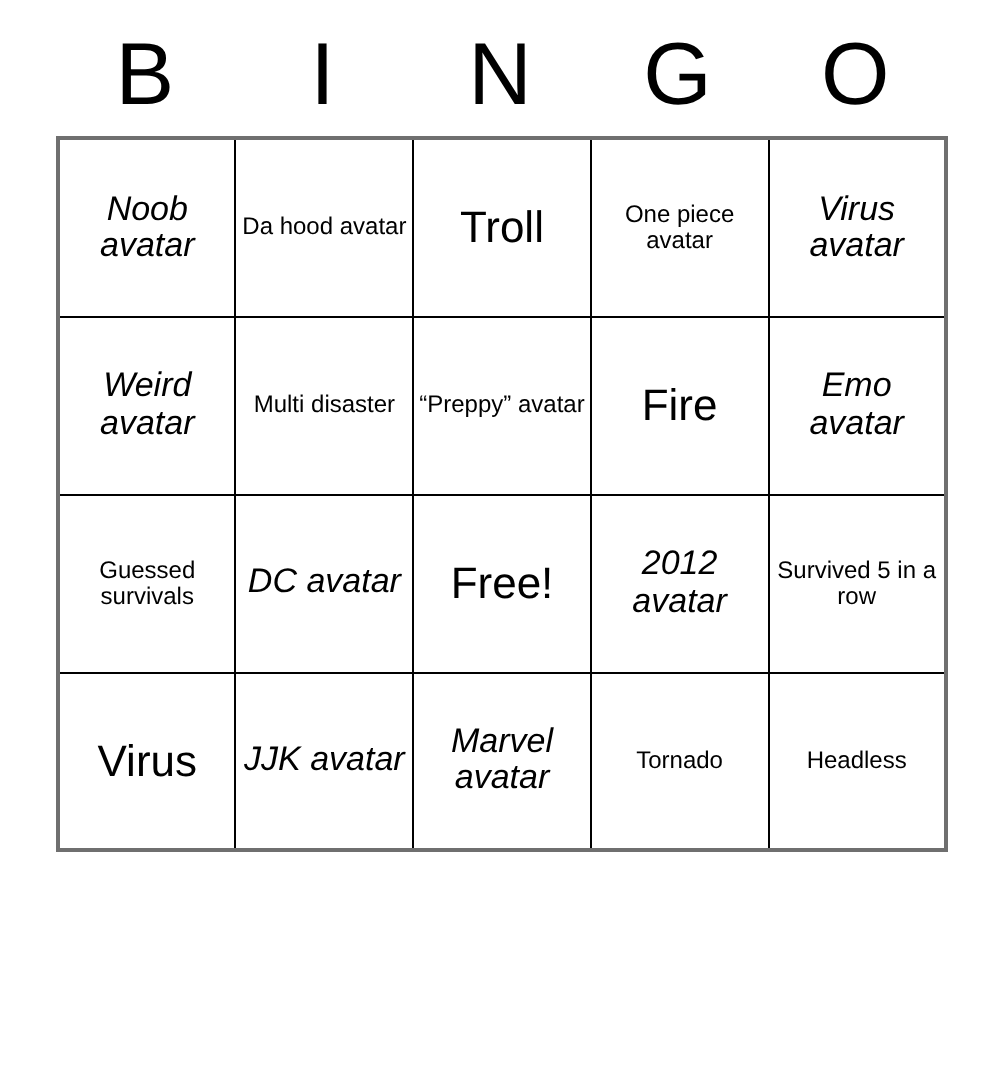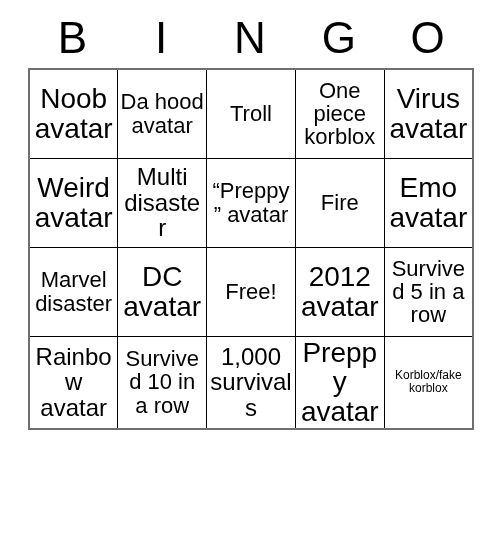--- a/index.html
+++ b/index.html
@@ -58,23 +58,23 @@
     overflow: hidden;
   }
   .cell-text {
     display: block;
     line-height: 1.06;
     word-wrap: break-word;
   }
 
   
   .fs-xl   { font-size: 22px; }
-  .fs-lg   { font-size: 28px; }
-  .fs-md   { font-size: 24px; }
-  .fs-sm   { font-size: 22px; }
+  .fs-lg   { font-size: 17px; font-style: italic; }
+  .fs-md   { font-size: 12px; }
+  .fs-sm   { font-size: 12px; }
   .fs-xxs  { font-size: 12px; }
 </style>
 </head>
 <body>
 
 <div class="bingo-card">
 
   <div class="bingo-header">
     <div class="header-letter">B</div>
     <div class="header-letter">I</div>
@@ -89,21 +89,21 @@
         <td>
             <span class="cell-text fs-lg">Noob avatar</span>
           </td>
         <td>
             <span class="cell-text fs-sm">Da hood avatar</span>
           </td>
         <td>
             <span class="cell-text fs-xl">Troll</span>
           </td>
         <td>
-            <span class="cell-text fs-sm">One piece korblox</span>
+            <span class="cell-text fs-sm">One piece avatar</span>
           </td>
         <td>
             <span class="cell-text fs-lg">Virus avatar</span>
           </td>
       </tr>
       <tr>
         <td>
             <span class="cell-text fs-lg">Weird avatar</span>
           </td>
         <td>
@@ -114,48 +114,48 @@
           </td>
         <td>
             <span class="cell-text fs-xl">Fire</span>
           </td>
         <td>
             <span class="cell-text fs-lg">Emo avatar</span>
           </td>
       </tr>
       <tr>
         <td>
-            <span class="cell-text fs-sm">Marvel disaster</span>
+            <span class="cell-text fs-sm">Guessed survivals</span>
           </td>
         <td>
             <span class="cell-text fs-lg">DC avatar</span>
           </td>
         <td>
             <span class="cell-text fs-xl">Free!</span>
           </td>
         <td>
             <span class="cell-text fs-lg">2012 avatar</span>
           </td>
         <td>
             <span class="cell-text fs-sm">Survived 5 in a row</span>
           </td>
       </tr>
       <tr>
         <td>
-            <span class="cell-text fs-md">Rainbow avatar</span>
+            <span class="cell-text fs-xl">Virus</span>
           </td>
         <td>
-            <span class="cell-text fs-sm">Survived 10 in a row</span>
+            <span class="cell-text fs-lg">JJK avatar</span>
           </td>
         <td>
-            <span class="cell-text fs-md">1,000 survivals</span>
+            <span class="cell-text fs-lg">Marvel avatar</span>
           </td>
         <td>
-            <span class="cell-text fs-lg">Preppy avatar</span>
+            <span class="cell-text fs-md">Tornado</span>
           </td>
         <td>
-            <span class="cell-text fs-xxs">Korblox/fake korblox</span>
+            <span class="cell-text fs-sm">Headless</span>
           </td>
       </tr>
     </tbody>
   </table>
 
 </div>
 
 </body></html>

